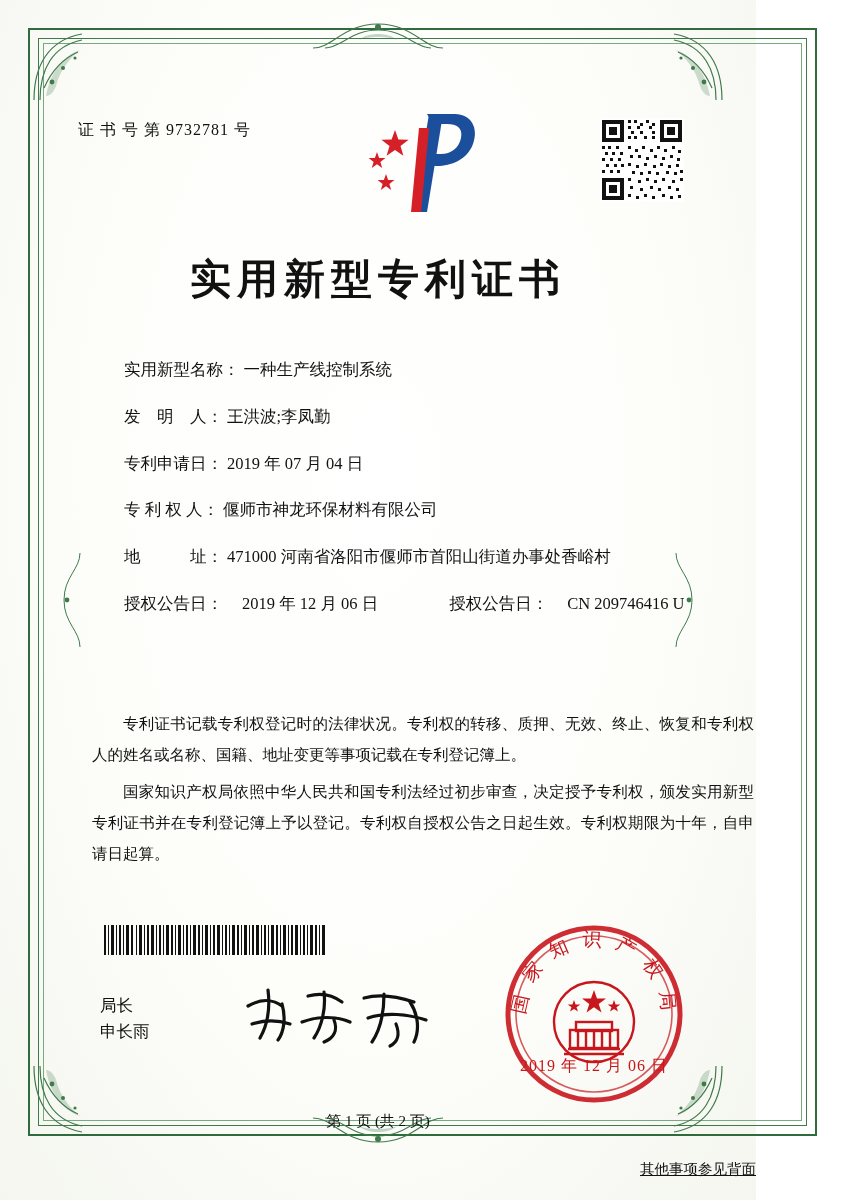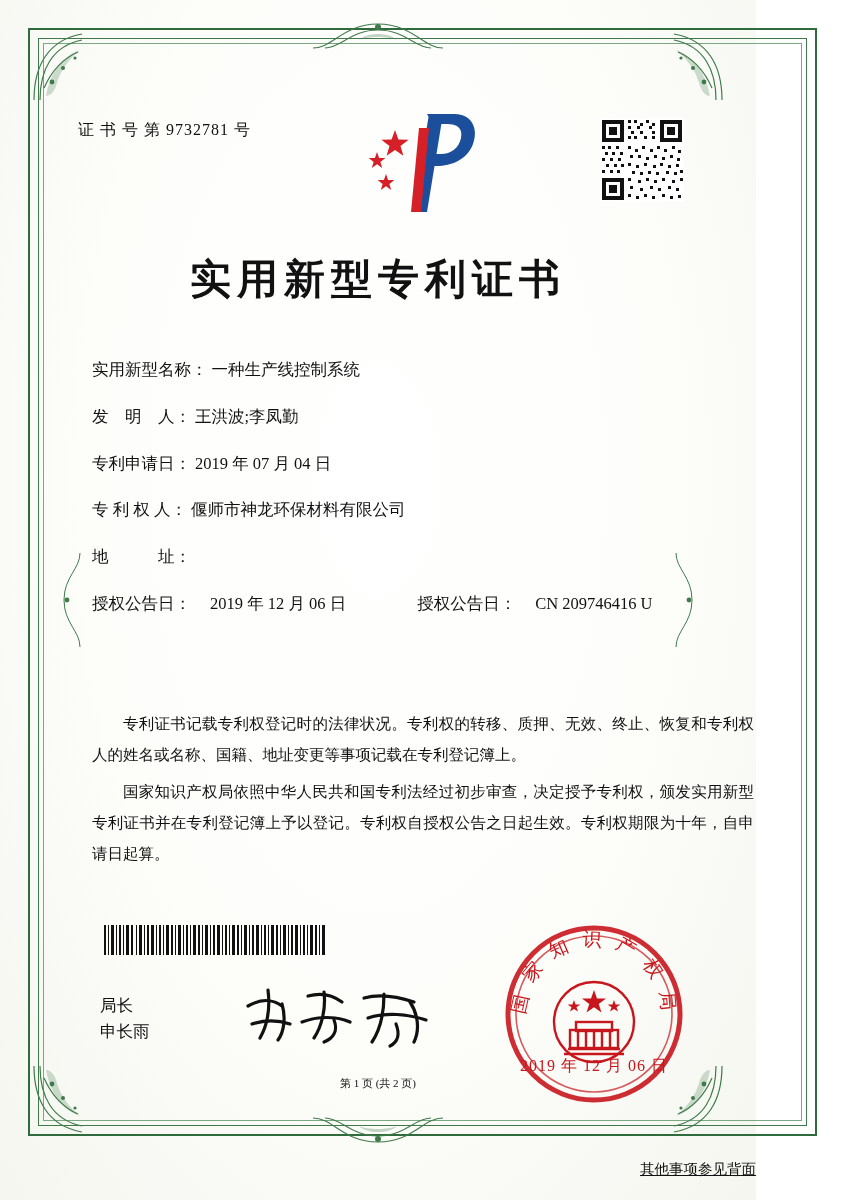--- a/index.html
+++ b/index.html
@@ -124,20 +124,21 @@
     position: absolute;
     left: 92px; top: 358px;
     width: 660px;
   }
   .field-row {
     display: flex;
     align-items: baseline;
     margin-bottom: 22px;
     font-size: 16.5px;
     line-height: 1.5;
+    margin-left: 32px;
   }
   .field-label {
     white-space: nowrap;
     color: #111;
   }
   .field-value {
     color: #111;
     margin-left: 4px;
   }
   .row-inline { display:flex; align-items: baseline; gap: 15px; }
@@ -187,23 +188,23 @@
     left: 520px; top: 1056px;
     font-size: 16px;
     color: #c8161d;
     letter-spacing: 1px;
   }
 
   
   .page-num {
     position: absolute;
     left: 0; right: 0;
-    top: 1076px;
+    top: 1112px;
     text-align: center;
-    font-size: 11px;
+    font-size: 15px;
     color: #111;
   }
   .footnote {
     position: absolute;
     left: 0; right: 0;
     top: 1160px;
     text-align: right;
     font-size: 14.5px;
     color: #111;
     text-decoration: underline;
@@ -430,20 +431,21 @@
       <span class="field-value">2019 年 07 月 04 日</span>
     </div>
 
     <div class="field-row">
       <span class="field-label">专 利 权 人：</span>
       <span class="field-value">偃师市神龙环保材料有限公司</span>
     </div>
 
     <div class="field-row">
       <span class="field-label">地　　　址：</span>
+      <span class="field-value">471000 河南省洛阳市偃师市首阳山街道办事处香峪村</span>
     </div>
 
     <div class="field-row row-inline">
       <span class="field-label">授权公告日：</span>
       <span class="field-value">2019 年 12 月 06 日</span>
       <span class="field-label second">授权公告日：</span>
       <span class="field-value">CN 209746416 U</span>
     </div>
 
   </div>

